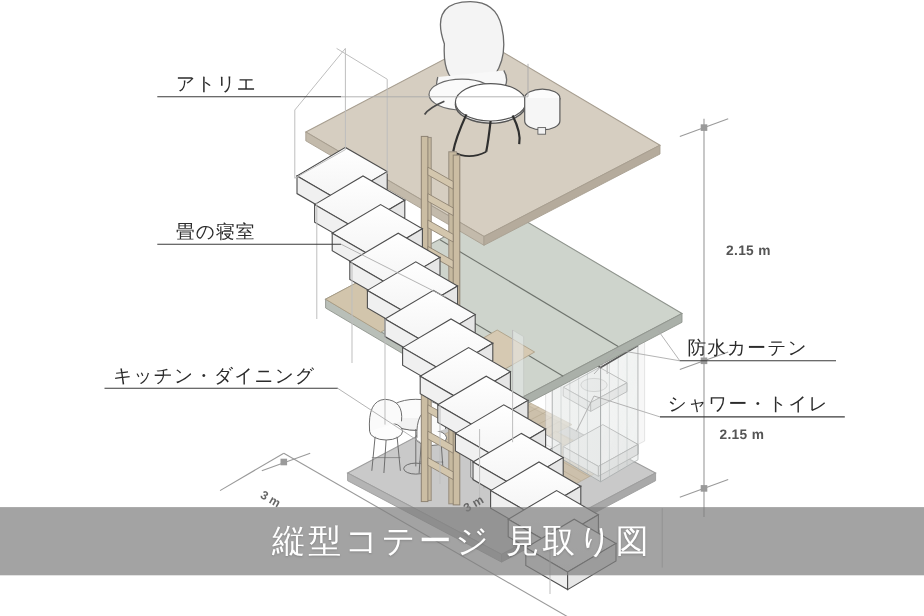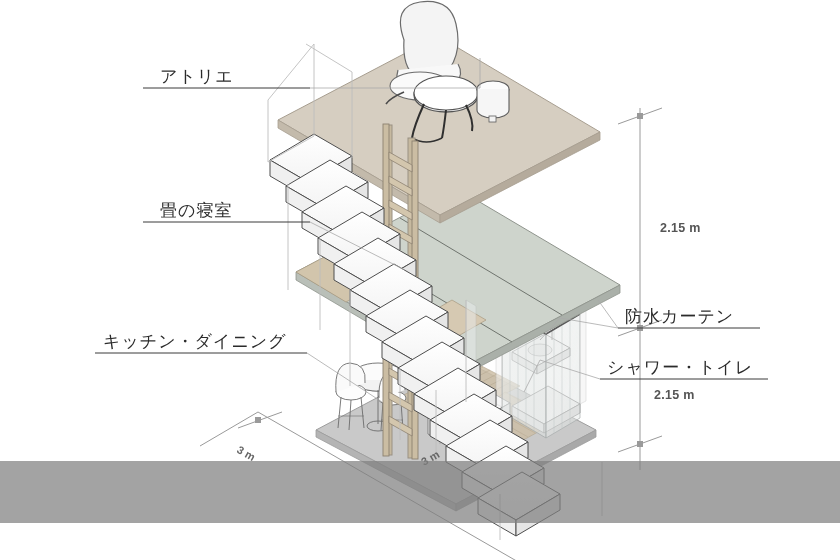--- a/index.html
+++ b/index.html
@@ -349,14 +349,15 @@
   </g>
 
   <text class="dim-text" x="660" y="232">2.15 m</text>
   <text class="dim-text" x="654" y="399">2.15 m</text>
   <text class="dim-text-sm" x="424" y="466" transform="rotate(-30 424 466)">3 m</text>
   <text class="dim-text-sm" x="236" y="452" transform="rotate(30 236 452)">3 m</text>
 
 </svg>
 
 <div class="banner"></div>
+<div class="banner-title">縦型コテージ 見取り図</div>
 
 </div>
 
 </body></html>

